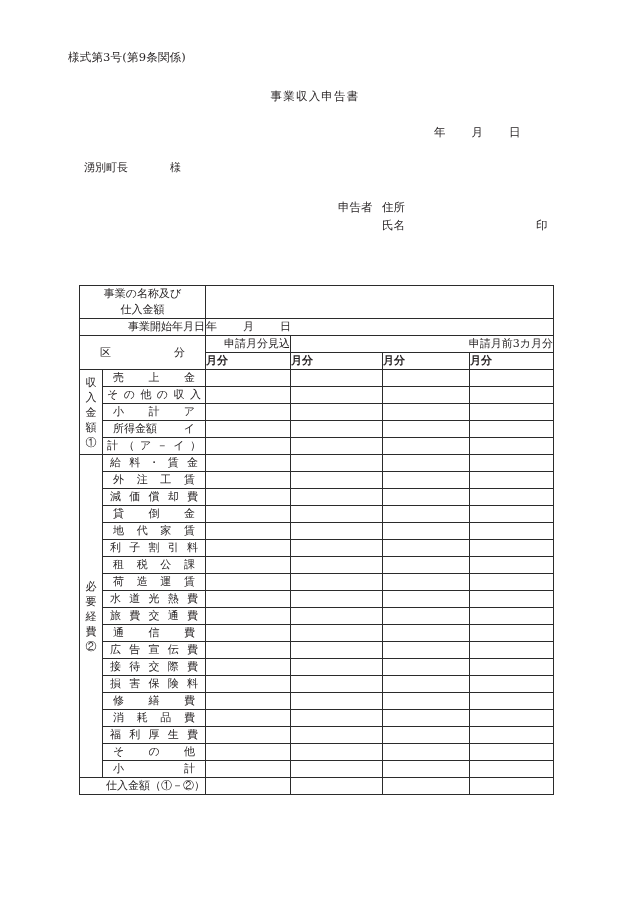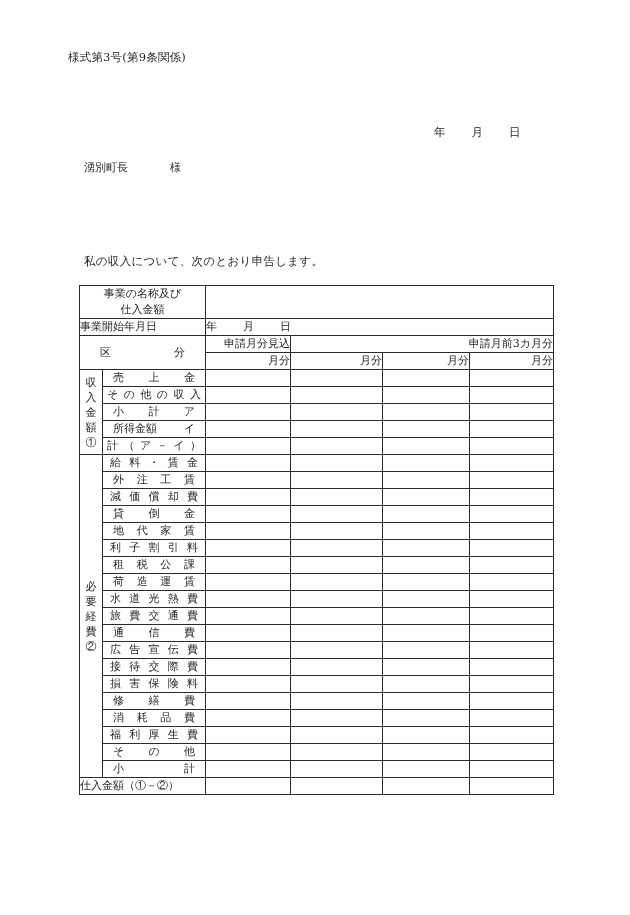--- a/index.html
+++ b/index.html
@@ -111,21 +111,21 @@
   
   col.c-vert  { width: 23px; }
   col.c-label { width: 103px; }
   col.c-d1    { width: 85px; }
   col.c-d2    { width: 92px; }
   col.c-d3    { width: 87px; }
   col.c-d4    { width: 84px; }
 
   
   .lbl {
-    text-align: left;
+    text-align: right;
     white-space: nowrap;
     padding: 0 4px;
   }
   
   .lbl-spread {
     display: flex;
     justify-content: space-between;
     padding: 0 10px;
     line-height: 16px;
   }
@@ -158,50 +158,59 @@
   }
 
   .date-cell {
     text-align: left;
     padding-left: 56px;
     white-space: nowrap;
   }
   .date-cell .gap { display: inline-block; width: 26px; }
 
   .ctr { text-align: right; }
-  .rgt { text-align: right; padding-right: 6px; }
+  .rgt { text-align: left; padding-right: 6px; font-weight: bold; }
 
   .kubun {
     text-align: center;
     vertical-align: middle;
   }
   .kubun .inner {
     display: flex;
     justify-content: space-between;
     padding: 0 20px;
   }
 </style>
 </head>
 <body>
 
 <div class="page">
 
   <div class="form-no">様式第3号(第9条関係)</div>
 
+  <div class="doc-title">事業収入申告書</div>
 
   <div class="date-line">
     <span>年</span><span class="gap"></span><span>月</span><span class="gap"></span><span>日</span>
   </div>
 
   <div class="addressee">
     <span>湧別町長</span><span class="gap"></span><span>様</span>
   </div>
 
-
-  <div class="statement">私の収入について、次のとおり申告します。</div>
+  <div class="declarant">
+    <div class="declarant-row">
+      <span class="declarant-role">申告者</span><span>住所</span>
+    </div>
+    <div class="declarant-row">
+      <span class="declarant-spacer"></span><span>氏名</span>
+      <span class="declarant-seal">印</span>
+    </div>
+  </div>
+
 
   <table class="sheet">
     <colgroup>
       <col class="c-vert">
         <col class="c-label">
       <col class="c-d1">
         <col class="c-d2">
         <col class="c-d3">
         <col class="c-d4">
     </colgroup>

